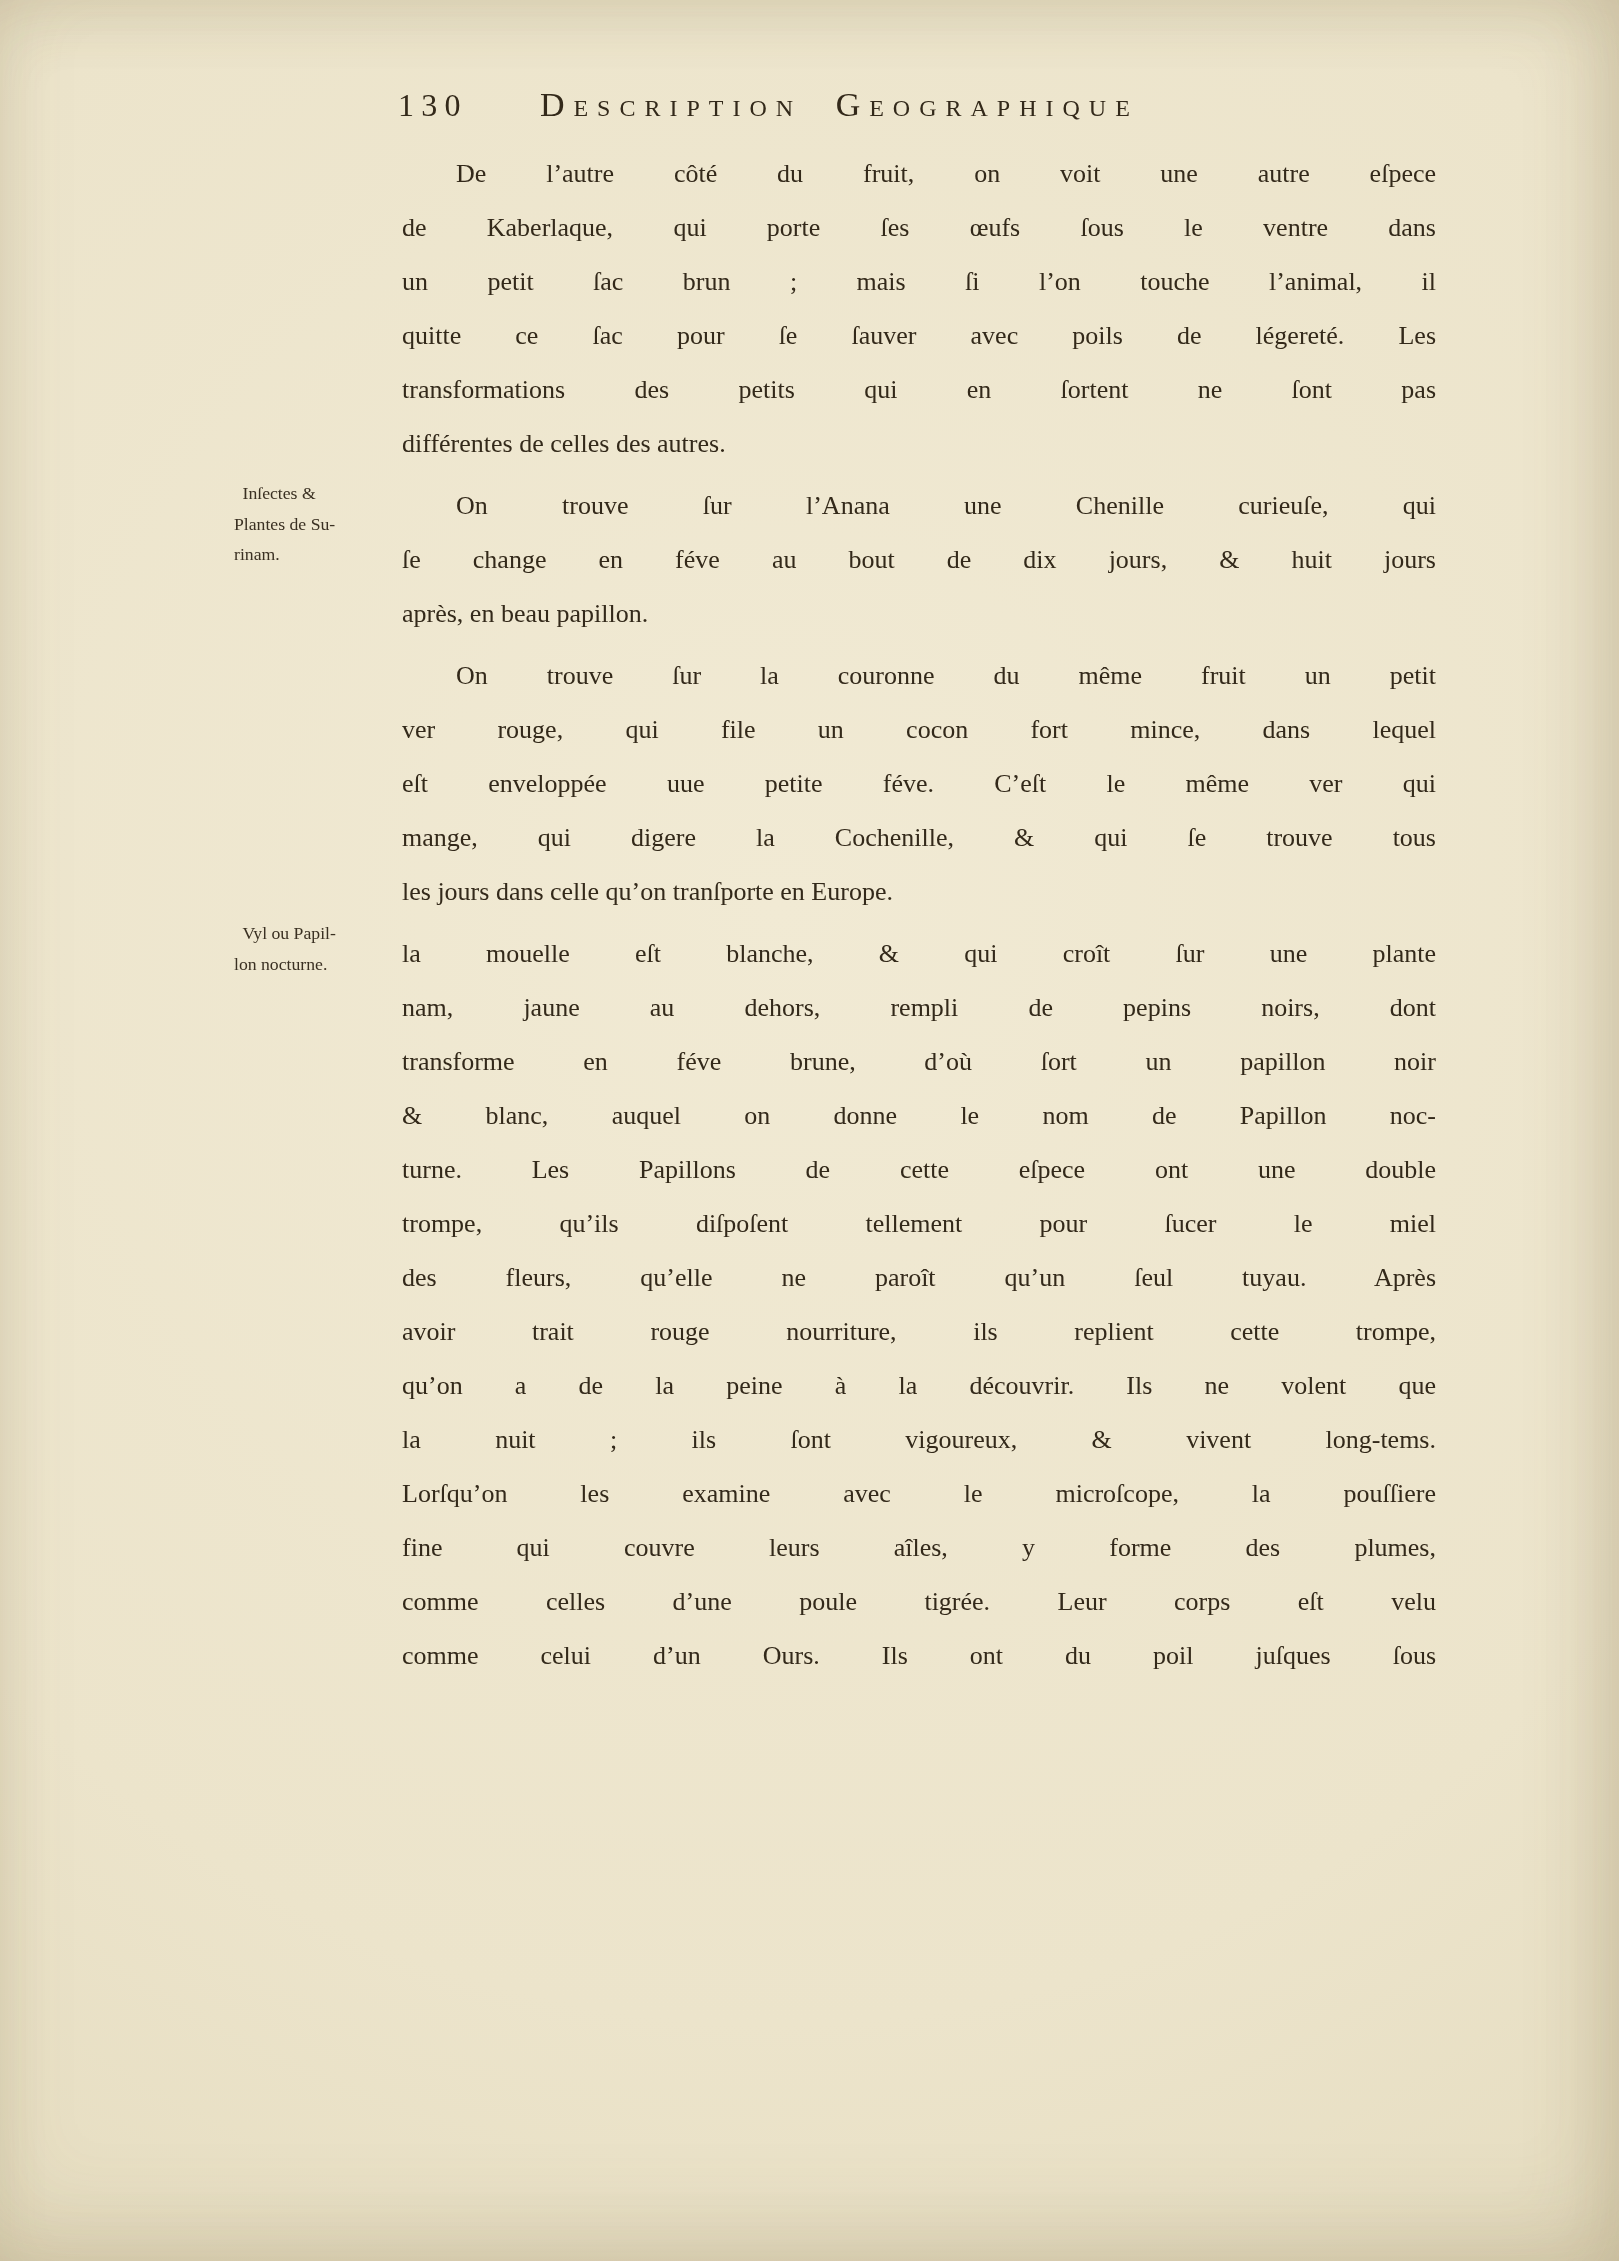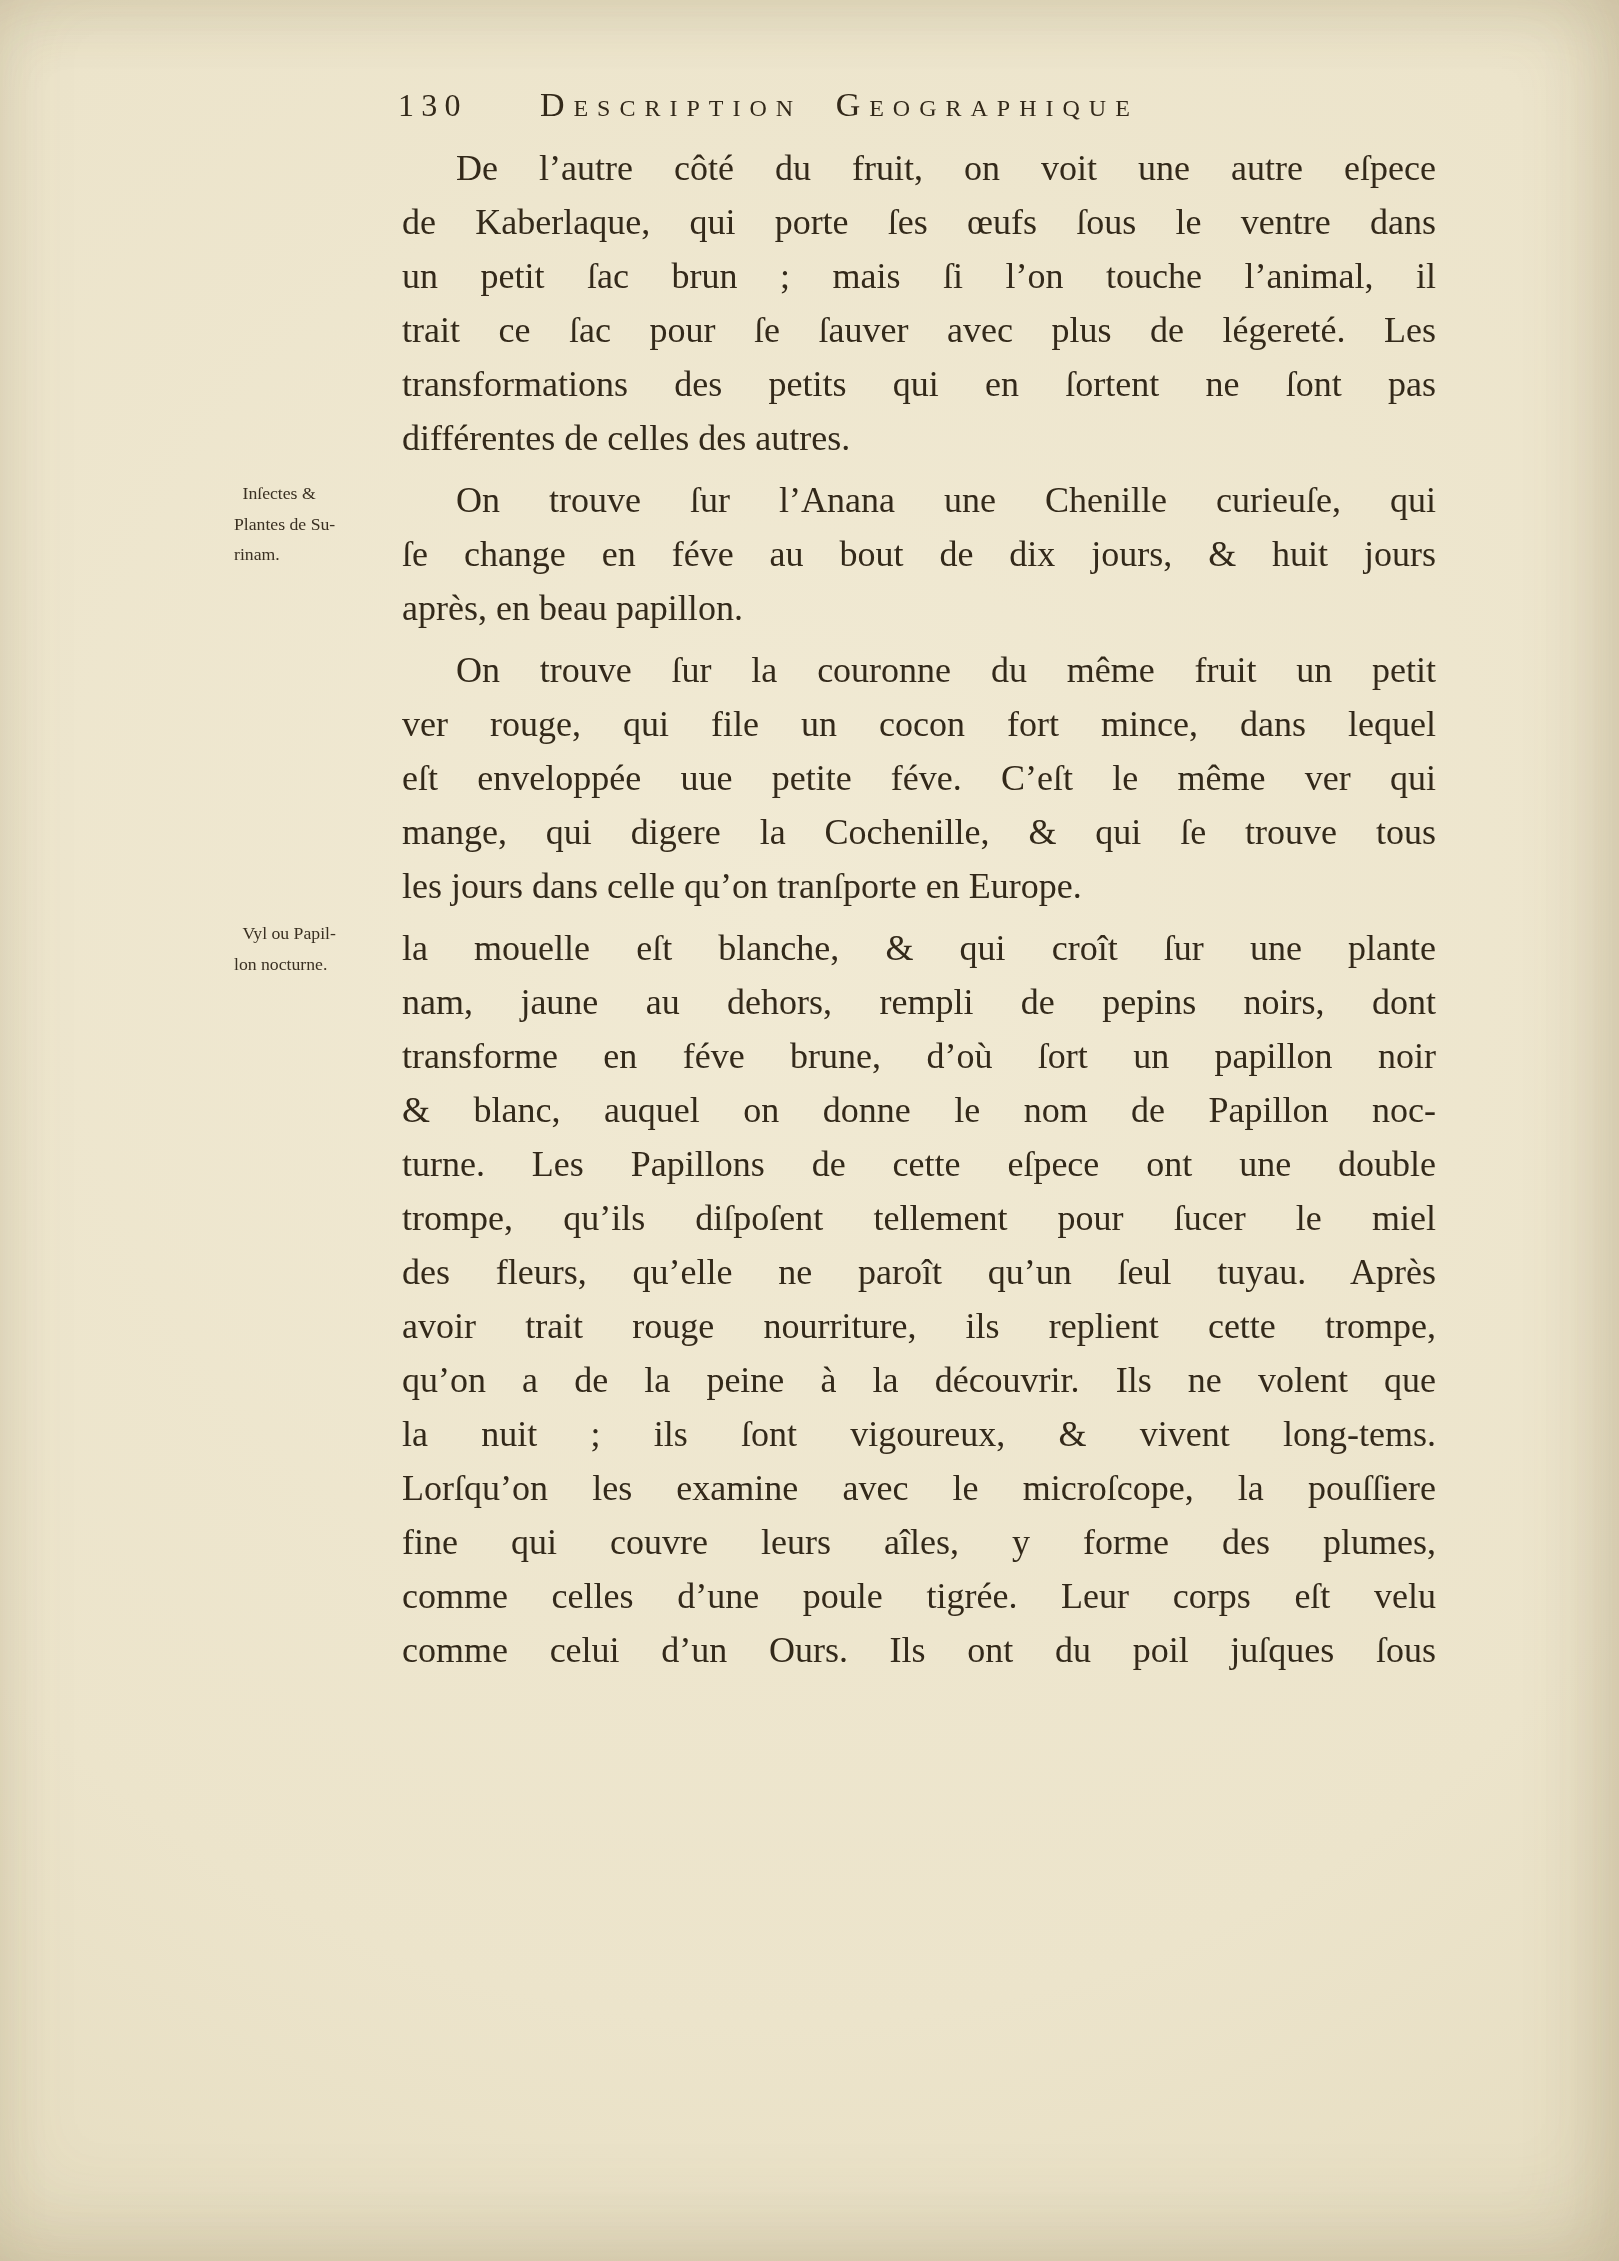--- a/index.html
+++ b/index.html
@@ -48,24 +48,24 @@
     font-size: 34px;
     font-variant: small-caps;
     letter-spacing: 9px;
     word-spacing: 16px;
     white-space: nowrap;
   }
 
   
   .text-block {
     position: absolute;
-    top: 129px;
+    top: 135px;
     left: 390px;
     width: 1058px;
-    font-size: 36px;
+    font-size: 26px;
     color: var(--ink);
   }
   .paragraph { margin: 0; }
   .line {
     height: 54px;
     line-height: 54px;
     text-align: justify;
     text-align-last: justify;
     -moz-text-align-last: justify;
     overflow: hidden;
@@ -109,21 +109,21 @@
         <div class="note-line">Vyl ou Papil-</div>
         <div class="note-line">lon nocturne.</div>
       </div>
     </div>
 
   <div class="text-block" id="text-block">
       <div class="paragraph">
         <div class="line indent">De l’autre côté du fruit, on voit une autre eſpece</div>
         <div class="line">de Kaberlaque, qui porte ſes œufs ſous le ventre dans</div>
         <div class="line">un petit ſac brun ; mais ſi l’on touche l’animal, il</div>
-        <div class="line">trait ce ſac pour ſe ſauver avec plus de légereté. Les</div>
+        <div class="line">quitte ce ſac pour ſe ſauver avec poils de légereté. Les</div>
         <div class="line">transformations des petits qui en ſortent ne ſont pas</div>
         <div class="line endline">différentes de celles des autres.</div>
       </div>
       <div class="paragraph">
         <div class="line indent">On trouve ſur l’Anana une Chenille curieuſe, qui</div>
         <div class="line">ſe change en féve au bout de dix jours, &amp; huit jours</div>
         <div class="line endline">après, en beau papillon.</div>
       </div>
       <div class="paragraph">
         <div class="line indent">On trouve ſur la couronne du même fruit un petit</div>

